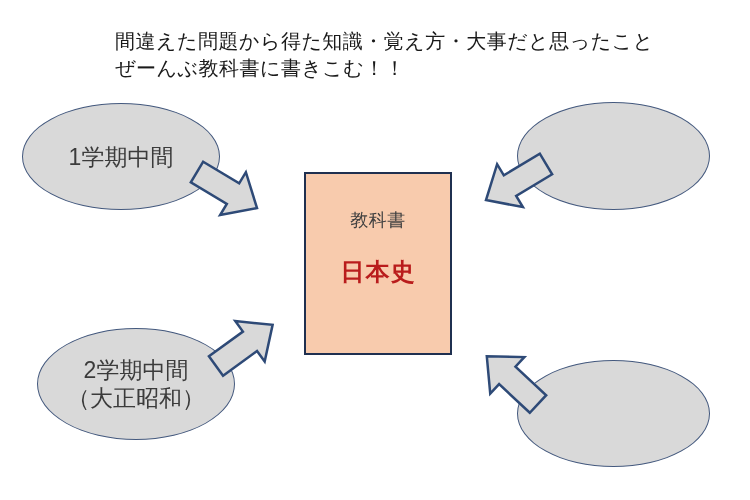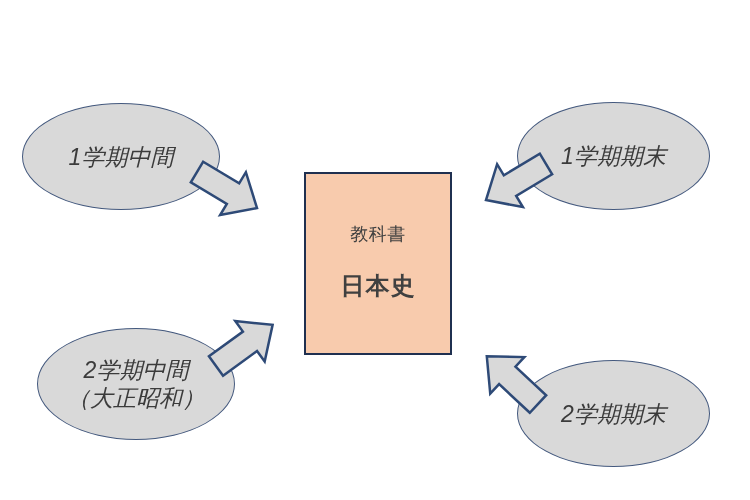--- a/index.html
+++ b/index.html
@@ -13,71 +13,73 @@
     font-size:20px;line-height:27px;color:#1a1a1a;
     letter-spacing:0.5px;white-space:nowrap;
   }
   
   .textbook{
     position:absolute;left:304px;top:172px;width:148px;height:183px;
     background:#F8CBAD;border:2px solid #1F3050;box-sizing:border-box;
     display:flex;flex-direction:column;align-items:center;
   }
   .textbook .sub{
-    margin-top:48px;font-size:18px;color:#404040;letter-spacing:0.5px;
+    margin-top:34px;font-size:18px;color:#404040;letter-spacing:0.5px;
   }
   .textbook .title{
-    margin-top:24px;font-size:24px;font-weight:bold;color:#404040;letter-spacing:1px;
+    margin-top:24px;font-size:24px;font-weight:bold;color:#b91c1c;letter-spacing:1px;
   }
   
   .ellipse{
     position:absolute;background:#D9D9D9;border:1.5px solid #44597E;
     border-radius:50%;box-sizing:border-box;
     display:flex;align-items:center;justify-content:center;
   }
   .ellipse .elabel{
-    text-align:center;font-size:23px;line-height:28px;color:#3b3b3b;white-space:nowrap;font-style:italic;
+    text-align:center;font-size:23px;line-height:28px;color:#3b3b3b;white-space:nowrap;
   }
   .ellipse .elabel span{display:block;}
   .e-tl{left:22px;top:103px;width:198px;height:107px;}
   .e-tr{left:517px;top:102px;width:193px;height:108px;}
   .e-bl{left:37px;top:328px;width:198px;height:112px;}
   .e-br{left:517px;top:360px;width:193px;height:107px;}
   
   .arrows{position:absolute;left:0;top:0;pointer-events:none;}
   .arrows polygon{stroke-width:2.5;stroke-linejoin:miter;}
 </style>
 </head>
 <body>
 
 <div class="canvas">
 
+  <div class="header">
+    <div>間違えた問題から得た知識・覚え方・大事だと思ったこと</div>
+    <div>ぜーんぶ教科書に書きこむ！！</div>
+  </div>
 
   <div class="ellipse e-tl">
     <div class="elabel">
       <span>1学期中間</span>
     </div>
   </div>
 
   <div class="ellipse e-tr">
     <div class="elabel">
-      <span>1学期期末</span>
     </div>
   </div>
 
   <div class="ellipse e-bl">
     <div class="elabel">
       <span>2学期中間</span>
       <span>（大正昭和）</span>
     </div>
   </div>
 
   <div class="ellipse e-br">
     <div class="elabel">
-      <span>2学期期末</span>
     </div>
   </div>
 
   <div class="textbook">
     <div class="sub">教科書</div>
     <div class="title">日本史</div>
   </div>
 
   <svg class="arrows" width="750" height="500" viewBox="0 0 750 500" aria-hidden="true">
     <g transform="translate(197,172) rotate(31)">

